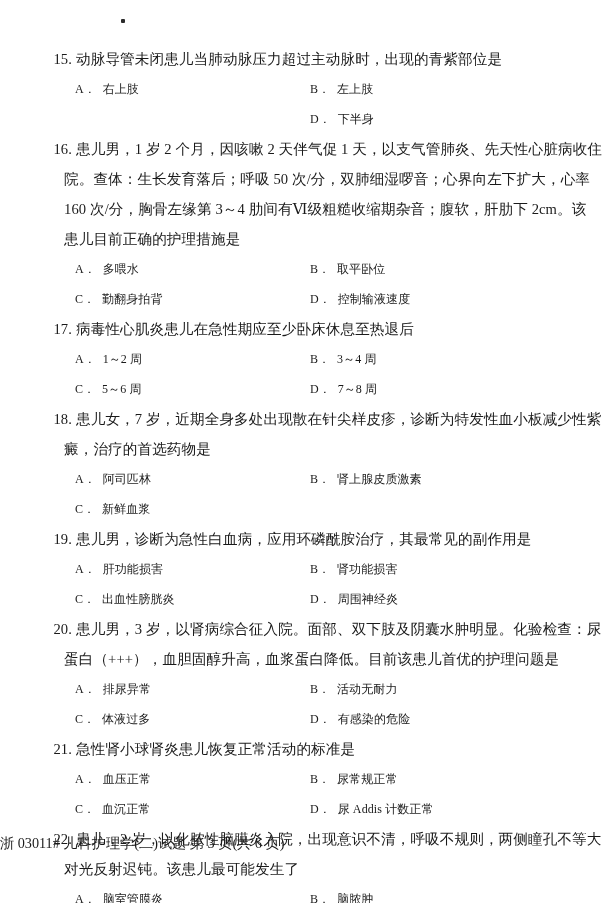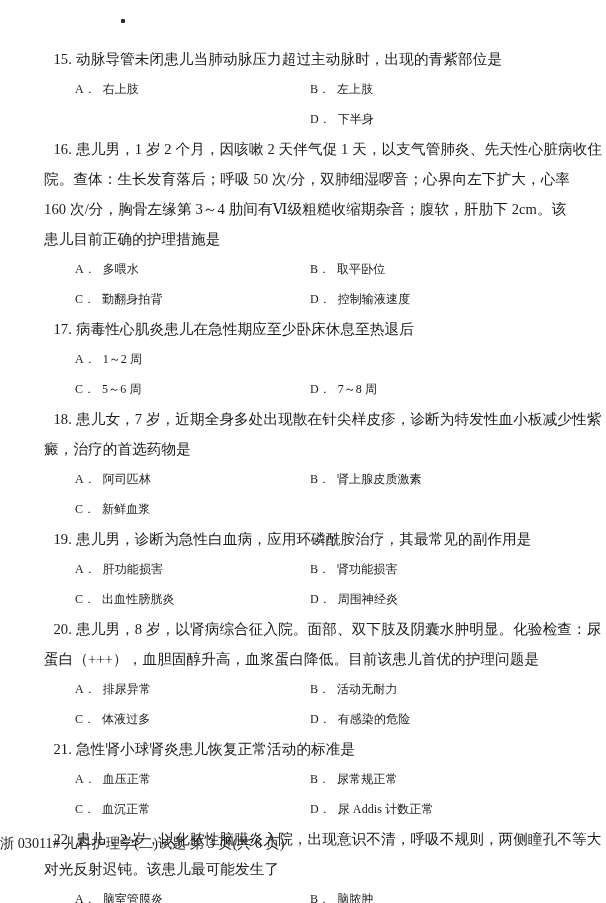--- a/index.html
+++ b/index.html
@@ -59,21 +59,21 @@
     width: 30px;
     text-align: right;
     font-family: "Liberation Serif", "DejaVu Serif", serif;
   }
   .stem-text {
     display: inline-block;
     margin-left: 34px;
   }
   
   .stem-cont {
-    padding-left: 44px;
+    padding-left: 64px;
   }
   
   .opt-row {
     position: relative;
     height: 30px;
     line-height: 30px;
     font-size: 12px;
     white-space: nowrap;
   }
   .opt {
@@ -134,20 +134,21 @@
         </div>
         <div class="opt-row">
           <div class="opt opt-c"><span class="opt-letter">C．</span><span class="opt-sep"></span><span class="opt-text">勤翻身拍背</span></div>
           <div class="opt opt-d"><span class="opt-letter">D．</span><span class="opt-sep"></span><span class="opt-text">控制输液速度</span></div>
         </div>
       </div>
       <div class="q-block">
         <div class="line stem-first"><span class="qnum latin">17.</span><span class="stem-text">病毒性心肌炎患儿在急性期应至少卧床休息至热退后</span></div>
         <div class="opt-row">
           <div class="opt opt-a"><span class="opt-letter">A．</span><span class="opt-sep"></span><span class="opt-text">1～2 周</span></div>
+          <div class="opt opt-b"><span class="opt-letter">B．</span><span class="opt-sep"></span><span class="opt-text">3～4 周</span></div>
         </div>
         <div class="opt-row">
           <div class="opt opt-c"><span class="opt-letter">C．</span><span class="opt-sep"></span><span class="opt-text">5～6 周</span></div>
           <div class="opt opt-d"><span class="opt-letter">D．</span><span class="opt-sep"></span><span class="opt-text">7～8 周</span></div>
         </div>
       </div>
       <div class="q-block">
         <div class="line stem-first"><span class="qnum latin">18.</span><span class="stem-text">患儿女，7 岁，近期全身多处出现散在针尖样皮疹，诊断为特发性血小板减少性紫</span></div>
         <div class="line stem-cont"><span>癜，治疗的首选药物是</span></div>
         <div class="opt-row">
@@ -163,21 +164,21 @@
         <div class="opt-row">
           <div class="opt opt-a"><span class="opt-letter">A．</span><span class="opt-sep"></span><span class="opt-text">肝功能损害</span></div>
           <div class="opt opt-b"><span class="opt-letter">B．</span><span class="opt-sep"></span><span class="opt-text">肾功能损害</span></div>
         </div>
         <div class="opt-row">
           <div class="opt opt-c"><span class="opt-letter">C．</span><span class="opt-sep"></span><span class="opt-text">出血性膀胱炎</span></div>
           <div class="opt opt-d"><span class="opt-letter">D．</span><span class="opt-sep"></span><span class="opt-text">周围神经炎</span></div>
         </div>
       </div>
       <div class="q-block">
-        <div class="line stem-first"><span class="qnum latin">20.</span><span class="stem-text">患儿男，8 岁，以肾病综合征入院。面部、双下肢及阴囊水肿明显。化验检查：尿</span></div>
+        <div class="line stem-first"><span class="qnum latin">20.</span><span class="stem-text">患儿男，3 岁，以肾病综合征入院。面部、双下肢及阴囊水肿明显。化验检查：尿</span></div>
         <div class="line stem-cont"><span>蛋白（+++），血胆固醇升高，血浆蛋白降低。目前该患儿首优的护理问题是</span></div>
         <div class="opt-row">
           <div class="opt opt-a"><span class="opt-letter">A．</span><span class="opt-sep"></span><span class="opt-text">排尿异常</span></div>
           <div class="opt opt-b"><span class="opt-letter">B．</span><span class="opt-sep"></span><span class="opt-text">活动无耐力</span></div>
         </div>
         <div class="opt-row">
           <div class="opt opt-d"><span class="opt-letter">D．</span><span class="opt-sep"></span><span class="opt-text">有感染的危险</span></div>
           <div class="opt opt-c"><span class="opt-letter">C．</span><span class="opt-sep"></span><span class="opt-text">体液过多</span></div>
         </div>
       </div>

